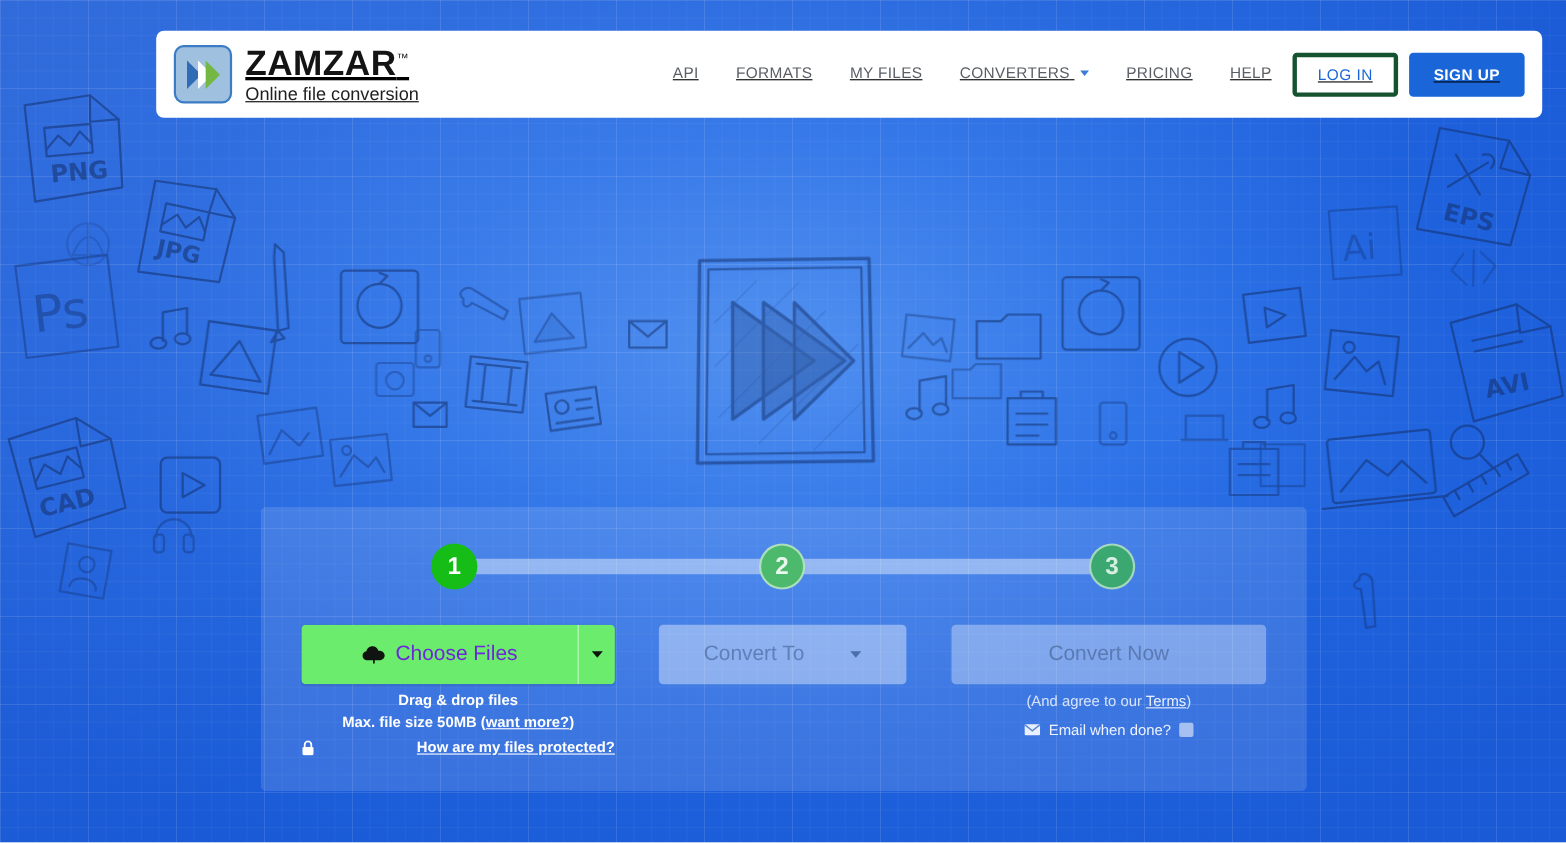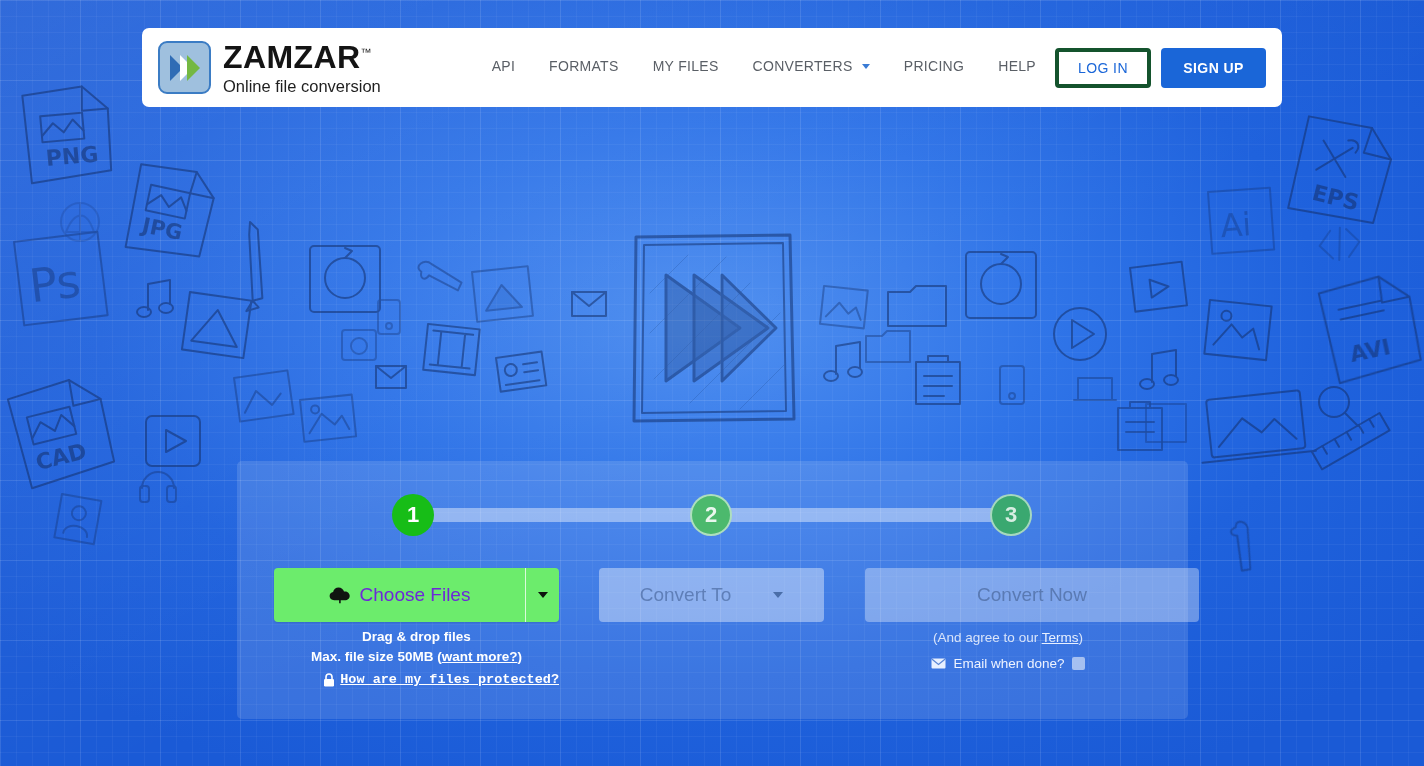--- a/index.html
+++ b/index.html
@@ -33,27 +33,28 @@
     background-size: 80px 80px, 80px 80px, 16px 16px, 16px 16px;
     pointer-events: none;
   }
 
   #sketch-layer { position: absolute; inset: 0; pointer-events: none; }
 
   
   .header {
     position: absolute;
     left: 142px; top: 28px;
-    width: 1140px; height: 79px;
+    width: 1260px; height: 79px;
     background: #ffffff;
     border-radius: 7px;
     display: flex;
     align-items: center;
     padding: 0 16px 0 16px;
     z-index: 20;
+    text-decoration: underline;
   }
   .logo { display: flex; align-items: center; gap: 12px; }
   .logo-mark {
     width: 53px; height: 53px;
     border-radius: 9px;
     background: #9fc0de;
     border: 2px solid #3b7cc4;
     display: flex; align-items: center; justify-content: center;
   }
   .logo-text { display: flex; flex-direction: column; line-height: 1; }
@@ -168,37 +169,37 @@
     display: flex; align-items: center; justify-content: center;
     color: #5f7fb8; font-size: 19px; cursor: pointer;
   }
   .convert-to .caret-mid {
     margin-left: 42px;
     border-left: 5px solid transparent; border-right: 5px solid transparent;
     border-top: 6px solid #4a6ea8;
   }
   .convert-now {
     position: absolute; left: 628px; top: 0;
-    width: 334px; height: 54px;
+    width: 286px; height: 54px;
     background: rgba(255,255,255,0.34);
     border-radius: 4px;
     display: flex; align-items: center; justify-content: center;
     color: #5a7ab3; font-size: 19px; cursor: pointer;
   }
 
   
   .notes-left {
     position: absolute; left: 37px; top: 166px;
     width: 285px; text-align: center;
     color: #ffffff; font-size: 13.5px; font-weight: bold; line-height: 20px;
   }
   .notes-left a { color: #ffffff; text-decoration: underline; }
   .notes-left .protect {
-    display: flex; align-items: center; justify-content: flex-end; gap: 5px;
-    margin-top: 3px; font-size: 13.5px; font-family: Liberation Mono, monospace;
+    display: flex; align-items: center; justify-content: space-between; gap: 5px;
+    margin-top: 3px; font-size: 13.5px;
   }
 
   .notes-right {
     position: absolute; left: 628px; top: 166px;
     width: 286px; text-align: center;
     color: #d8e4fa; font-size: 13.5px; line-height: 21px;
   }
   .notes-right a { color: #e8f0ff; text-decoration: underline; }
   .email-row {
     display: flex; align-items: center; justify-content: center; gap: 7px;

